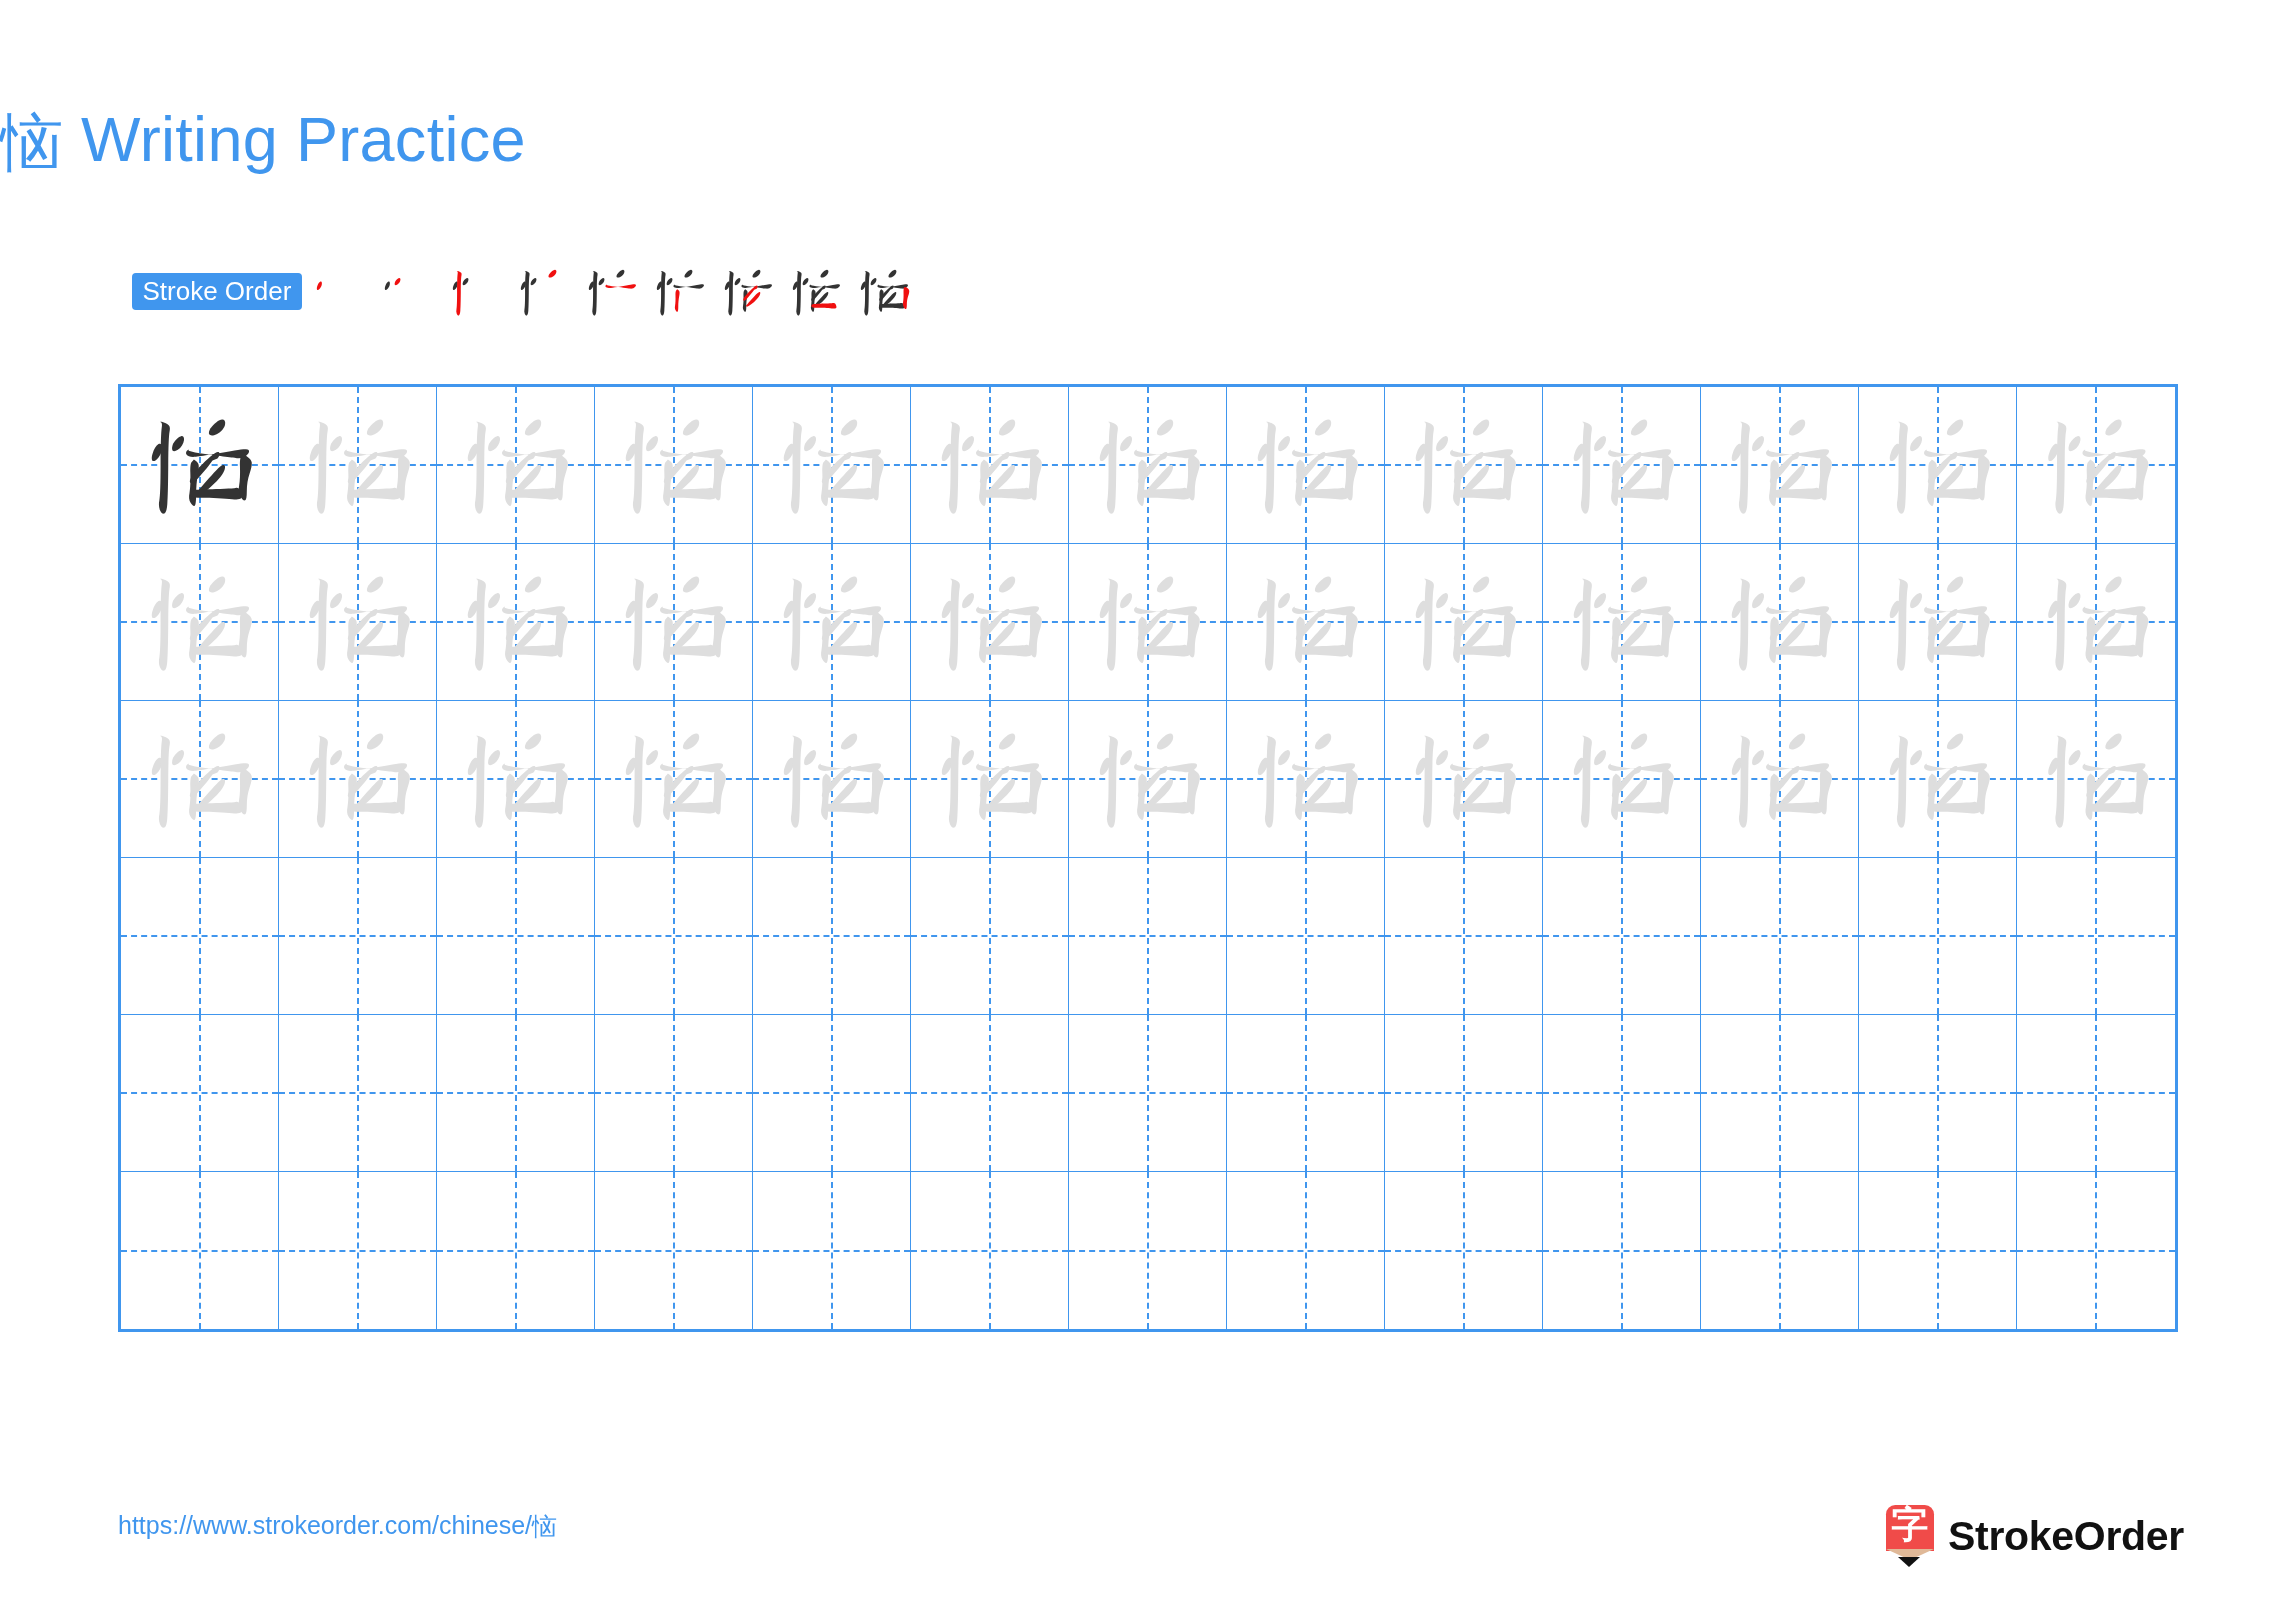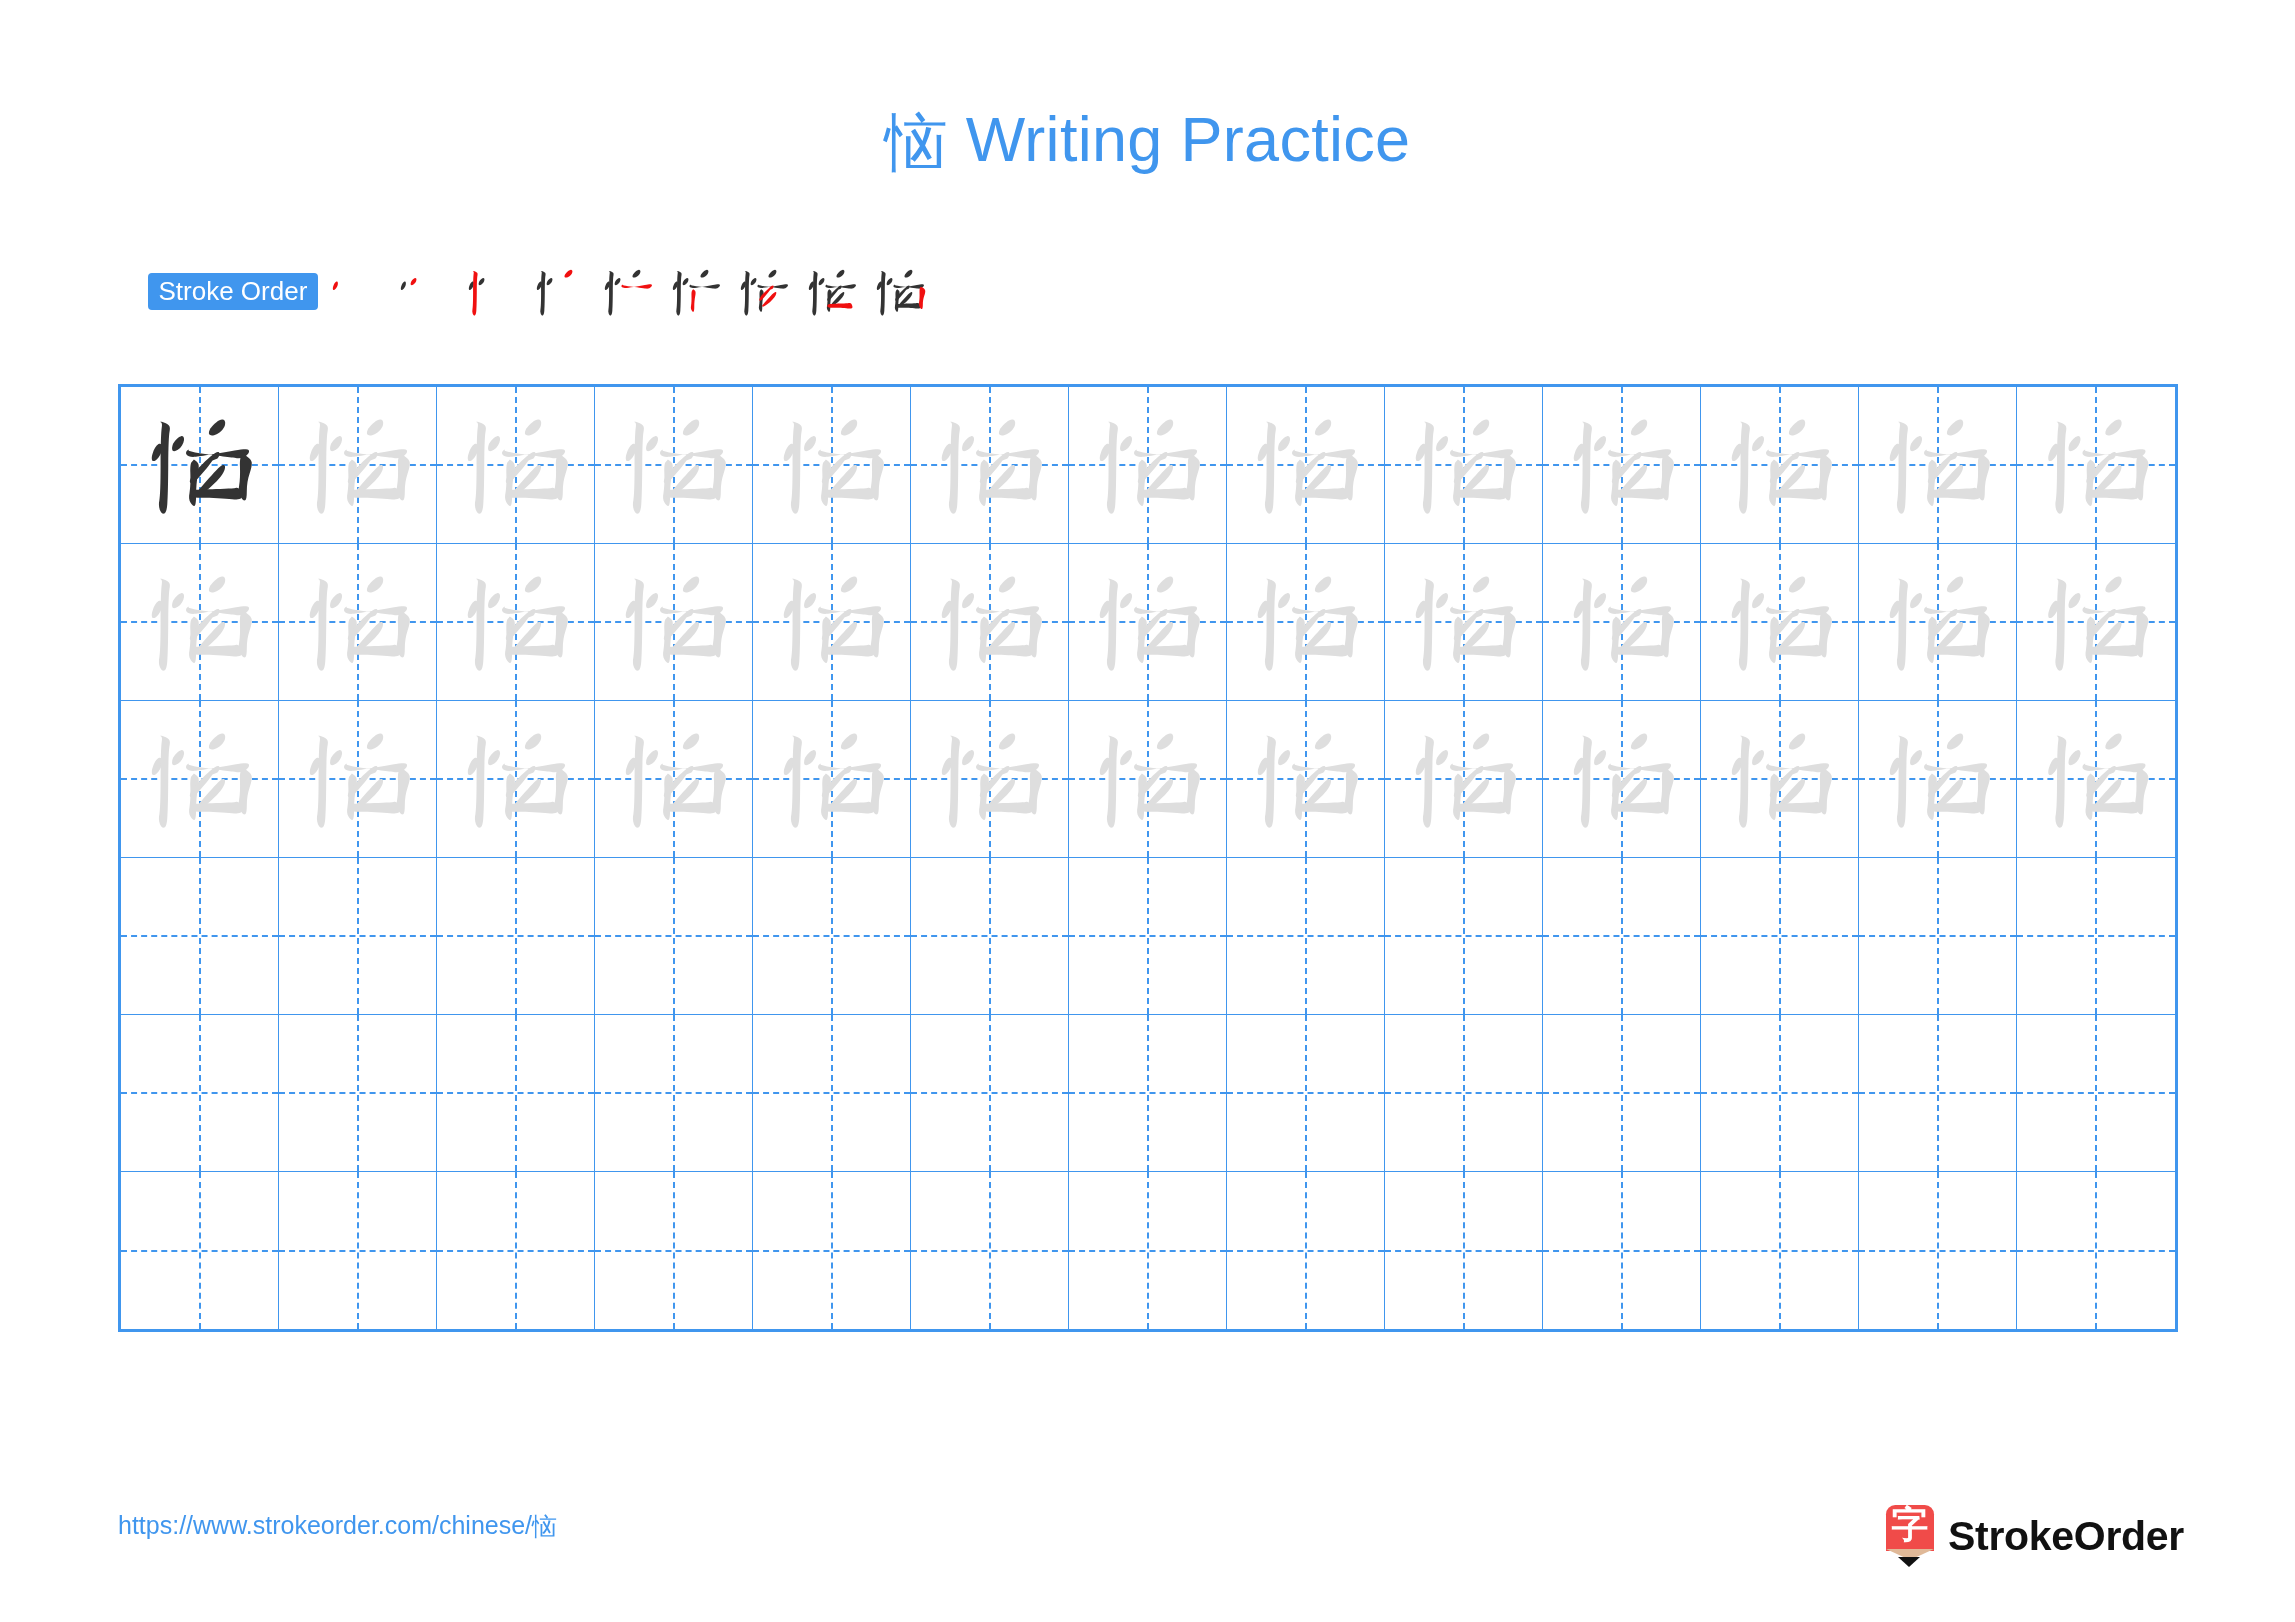--- a/index.html
+++ b/index.html
@@ -15,38 +15,37 @@
     font-family: "Liberation Sans", sans-serif;
     overflow: hidden;
   }
 
   
   #page-title {
     position: absolute;
     top: 105px;
     left: 0;
     width: 2295px;
-    text-align: center;
     font-size: 63px;
     font-weight: 400;
     color: #4096EE;
     letter-spacing: 0.3px;
     white-space: nowrap;
     line-height: 1.1;
   }
   #page-title .title-char {
     display: inline-block;
     vertical-align: -2.6px;
   }
 
   
   #stroke-order-row {
     position: absolute;
     top: 249px;
-    left: 148px;
+    left: 132px;
     height: 85px;
     display: flex;
     align-items: center;
     justify-content: center;
   }
   #stroke-order-badge {
     background: #4096EE;
     color: #ffffff;
     font-size: 26px;
     font-weight: 400;

